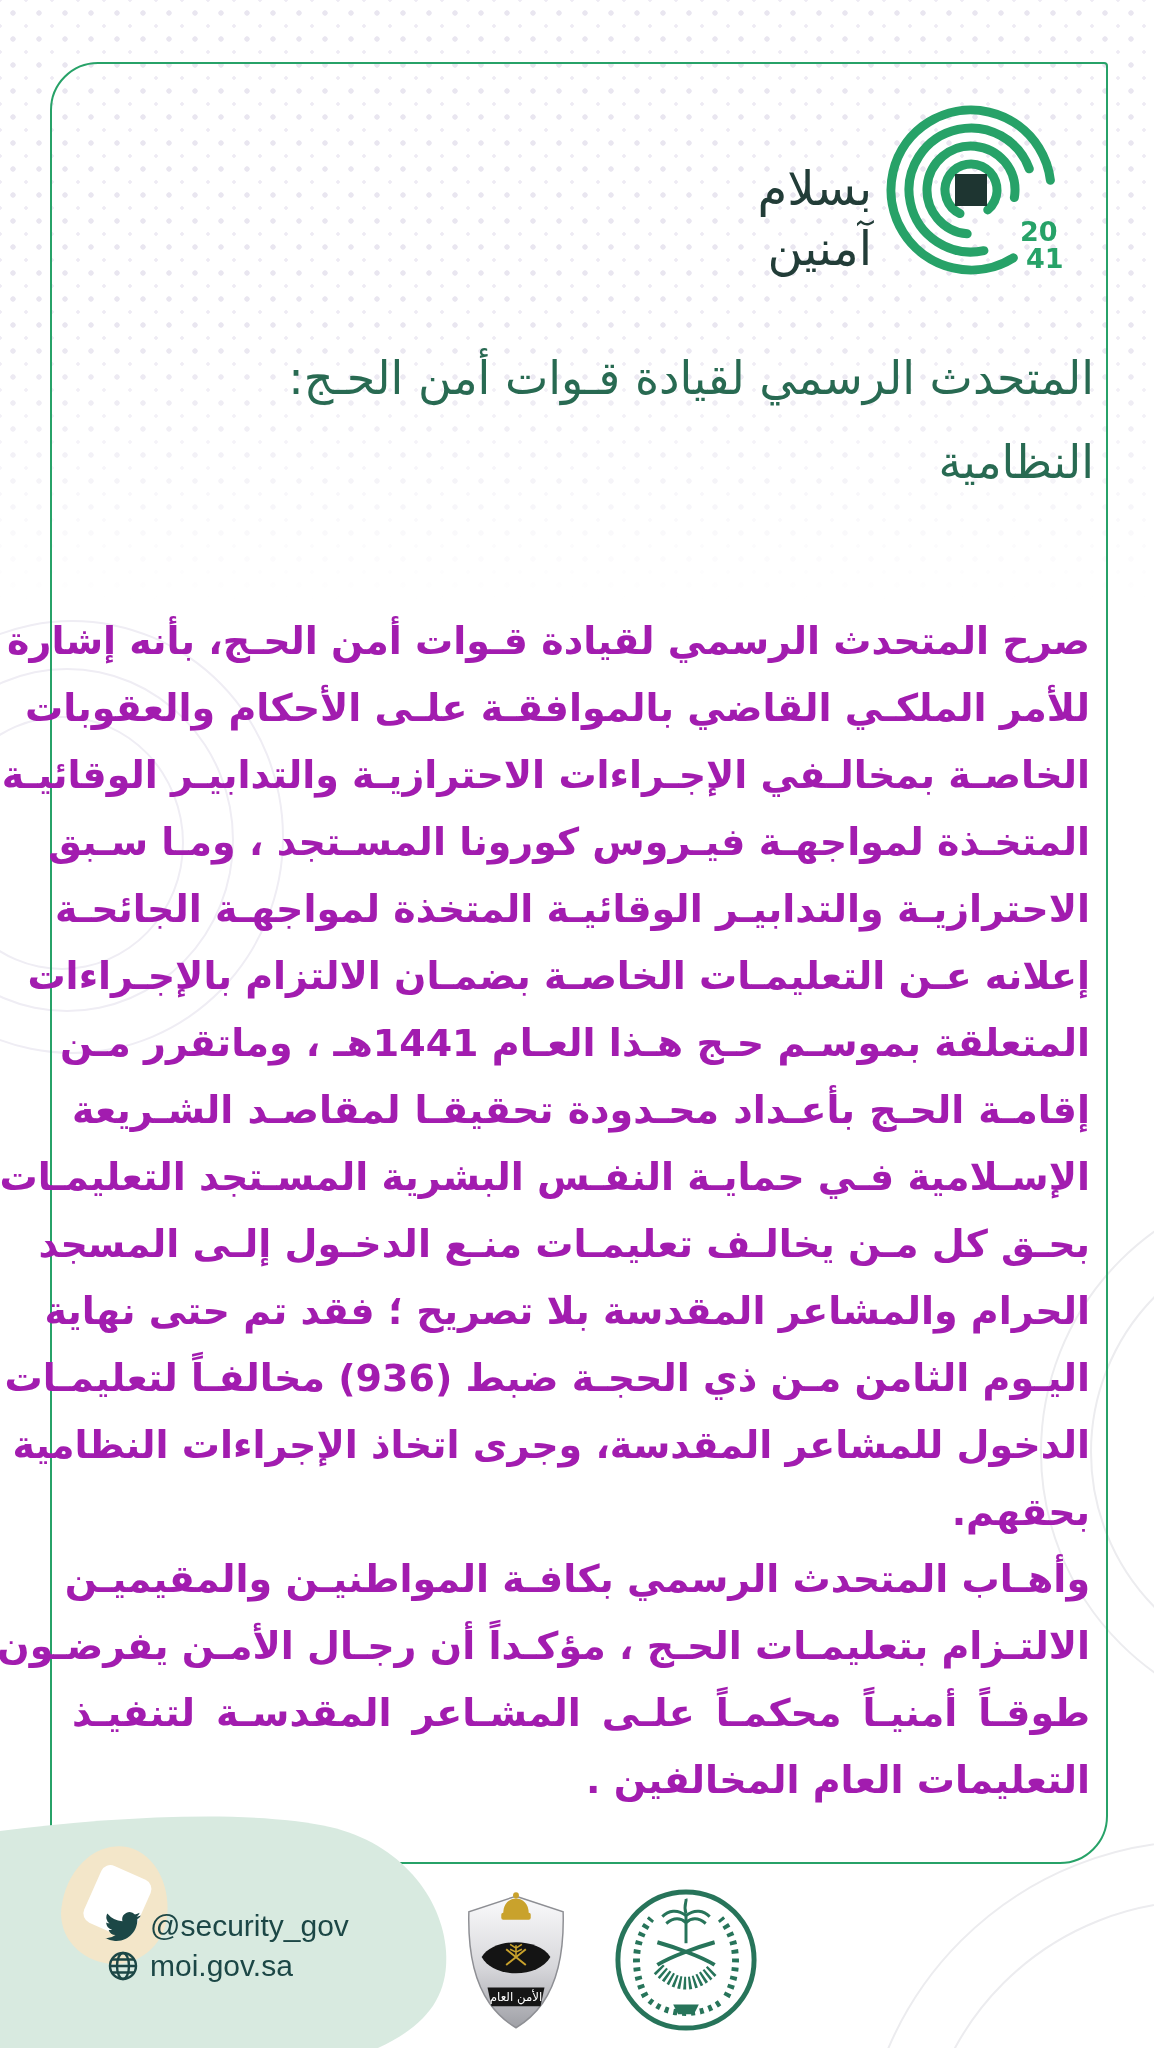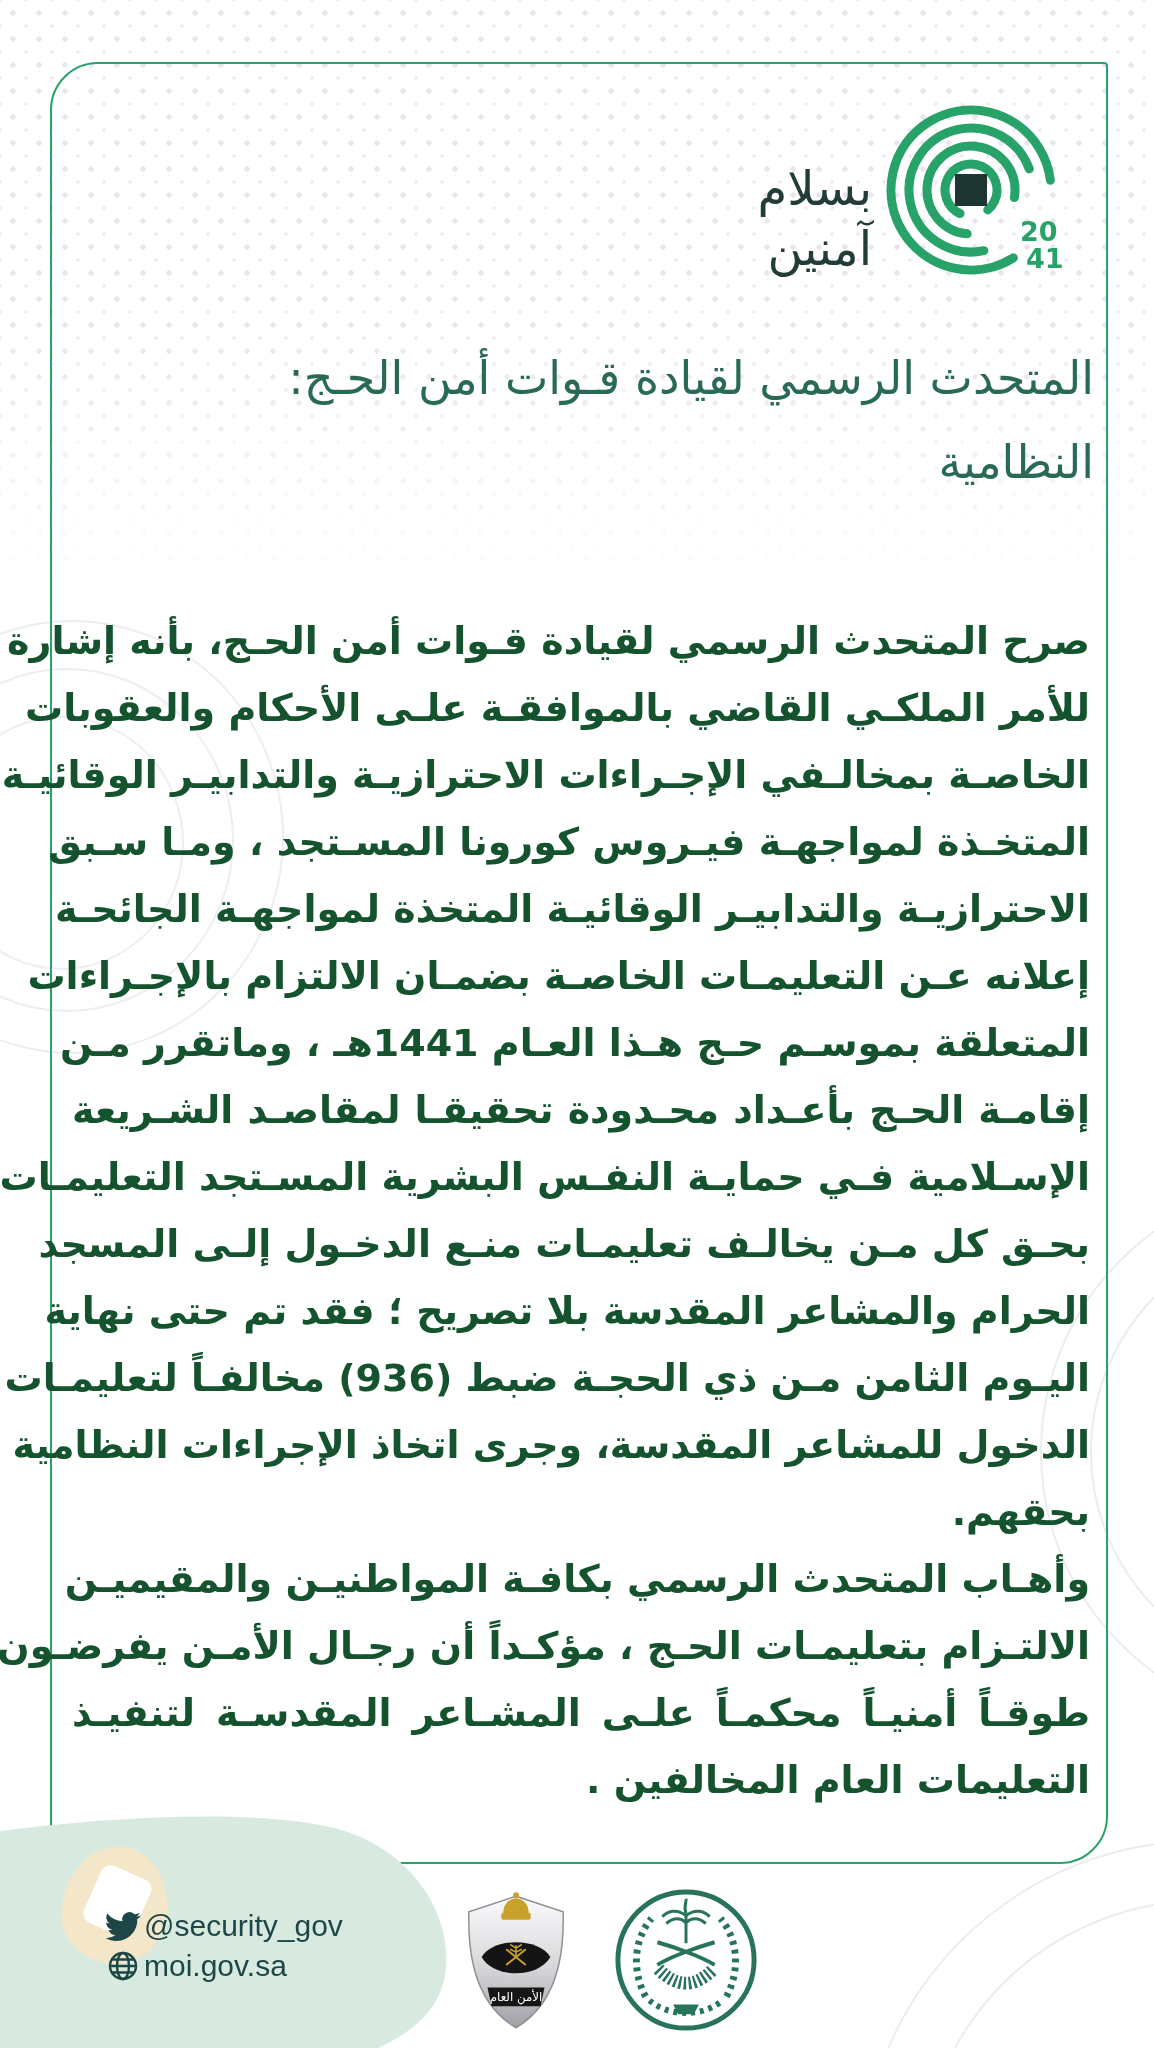--- a/index.html
+++ b/index.html
@@ -54,21 +54,21 @@
   .headline{
     position:absolute;right:60px;left:64px;top:336px;
     direction:rtl;color:#286A52;font-weight:normal;
     font-size:46px;
   }
   .headline-line{height:84px;line-height:84px;text-align:right;white-space:nowrap;}
 
   
   .body-text{
     position:absolute;right:64px;left:72px;top:608px;
-    direction:rtl;color:#14532d;font-weight:bold;
+    direction:rtl;color:#a21caf;font-weight:bold;
     font-size:38px;
   }
   .body-line{
     height:67px;line-height:67px;
     text-align:justify;text-align-last:justify;
     white-space:nowrap;
   }
   .body-line.para-last{text-align-last:right;}
 
   
@@ -80,21 +80,21 @@
     transform:rotate(6deg);
   }
   .egg .white-card{
     position:absolute;left:28px;top:24px;width:54px;height:62px;
     background:#ffffff;border-radius:10px;transform:rotate(18deg);
   }
   .social{
     position:absolute;left:104px;top:1906px;
     color:#1C4746;font-size:30px;font-family:"Liberation Sans","DejaVu Sans",sans-serif;
   }
-  .social .row{display:flex;align-items:center;gap:2px;height:40px;}
+  .social .row{display:flex;align-items:center;gap:8px;height:40px;}
   .social .ic{width:38px;display:flex;justify-content:center;}
   .emblems{
     position:absolute;left:462px;top:1886px;
     display:flex;align-items:center;gap:42px;
   }
 </style>
 </head>
 <body>
 
 <div class="bg-dots"></div>

